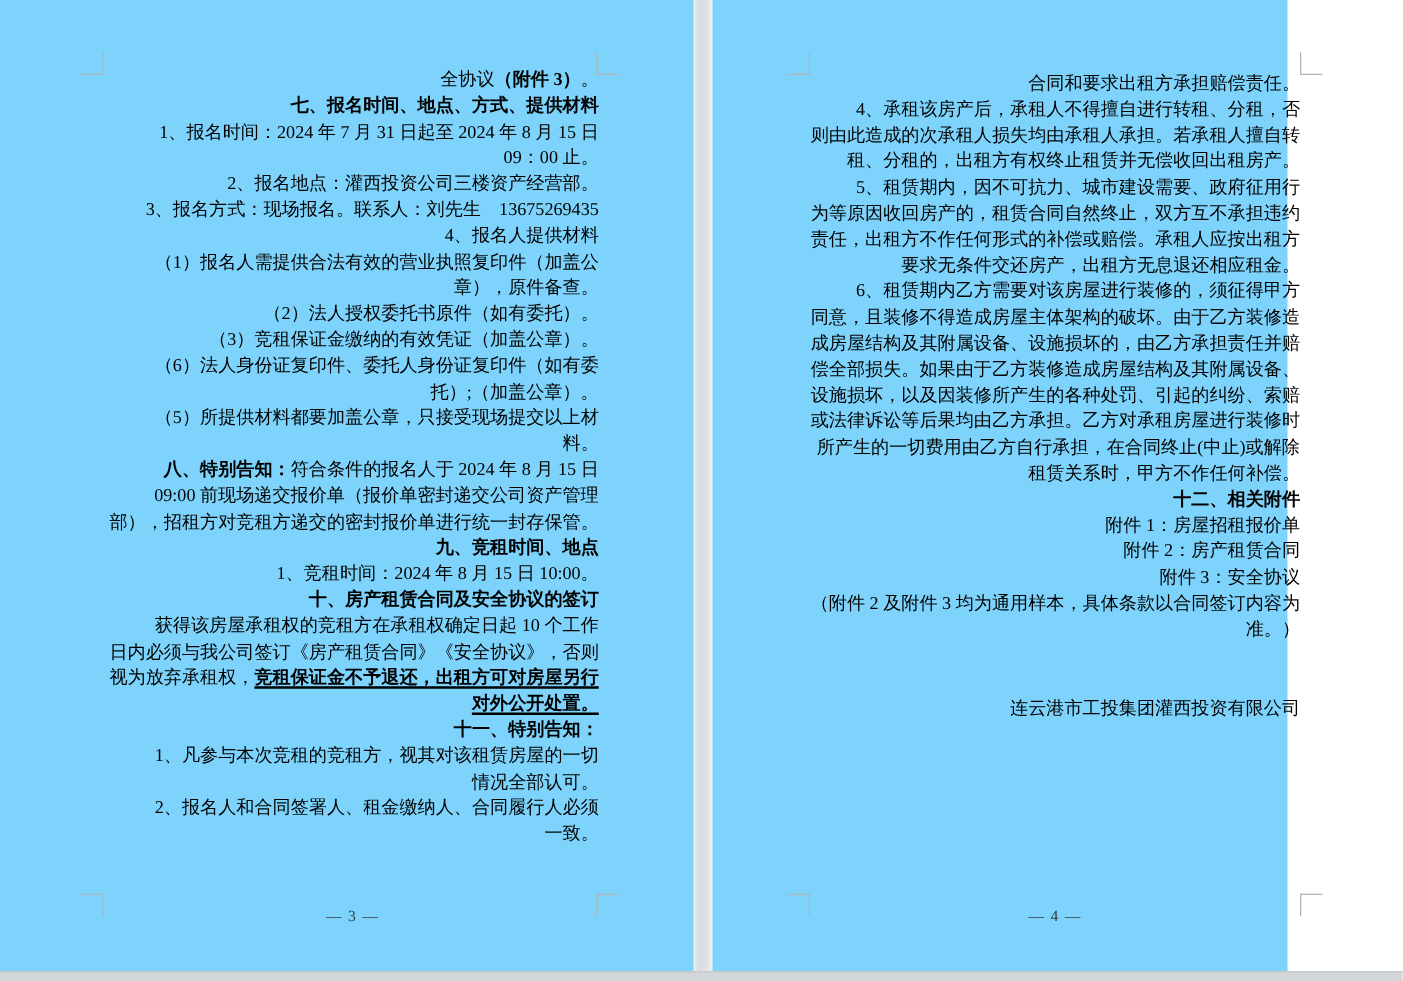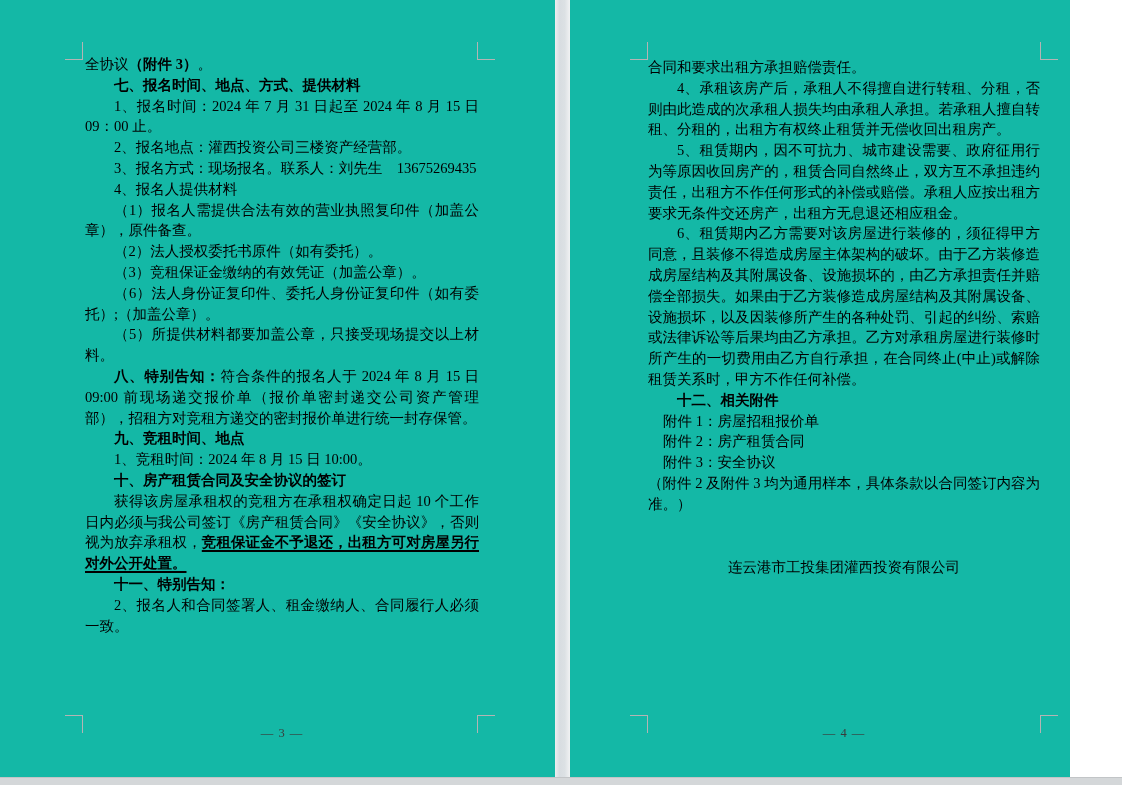--- a/index.html
+++ b/index.html
@@ -2,23 +2,23 @@
 <html><head>
 <meta charset="utf-8">
 <style>
   html,body{margin:0;padding:0;}
   body{
     width:1122px;height:785px;position:relative;overflow:hidden;
     background:#ffffff;
     font-family:"Liberation Serif","DejaVu Serif",serif;
   }
   .stage{position:absolute;inset:0;}
-  .page{position:absolute;top:0;height:777px;background:#14b8a6;}
+  .page{position:absolute;top:0;height:777px;background:#7dd3fc;}
   .page-left{left:0;width:555px;}
-  .page-right{left:570px;width:500px;}
+  .page-right{left:570px;width:460px;}
   .page-gap{
     position:absolute;left:555px;top:0;width:15px;height:777px;
     background:linear-gradient(90deg,#eceef0 0%,#d8dde1 30%,#dce1e4 65%,#f1f2f3 100%);
   }
   .bottom-bar{
     position:absolute;left:0;top:777px;width:1122px;height:8px;
     background:#d4d7d9;border-top:1px solid #c2c5c7;box-sizing:border-box;
   }
   
   .cm{position:absolute;width:18px;height:18px;box-sizing:border-box;}
@@ -30,21 +30,21 @@
   .pl-bl{left:65px;top:715px;} .pl-br{left:477px;top:715px;}
   .pr-tl{left:60px;top:42px;} .pr-tr{left:470px;top:42px;}
   .pr-bl{left:60px;top:715px;} .pr-br{left:470px;top:715px;}
 
   .text-area{
     position:absolute;color:#000;font-size:14.5px;line-height:20.8px;
     text-align:justify;
   }
   .ta-left{left:85px;top:54px;width:394px;}
   .ta-right{left:78px;top:57px;width:392px;}
-  .text-area p{margin:0;padding:0;}
+  .text-area p{margin:0;padding:0;text-align:right;}
   p.ind{text-indent:29px;}
   p.ind1{text-indent:15px;}
   .mt4{margin-top:4px;} .mt8{margin-top:8px;}
   .b{font-weight:bold;}
   .u{text-decoration:underline;text-underline-offset:3px;text-decoration-thickness:1.5px;}
   .sig-block{margin-top:42px;}
   .sig{text-align:center;margin-left:124px;text-indent:0;}
   .sig-date{margin-top:5px;}
   .footer{
     position:absolute;top:726px;text-align:center;
@@ -74,20 +74,21 @@
         <p class="ind mt4"><span>（2）法人授权委托书原件（如有委托）。</span></p>
         <p class="ind mt8"><span>（3）竞租保证金缴纳的有效凭证（加盖公章）。</span></p>
         <p class="ind mt8"><span>（6）法人身份证复印件、委托人身份证复印件（如有委托）;（加盖公章）。</span></p>
         <p class="ind mt4"><span>（5）所提供材料都要加盖公章，只接受现场提交以上材料。</span></p>
         <p class="ind mt4"><span class="b">八、特别告知：</span><span>符合条件的报名人于 2024 年 8 月 15 日 09:00 前现场递交报价单（报价单密封递交公司资产管理部），招租方对竞租方递交的密封报价单进行统一封存保管。</span></p>
         <p class="ind"><span class="b">九、竞租时间、地点</span></p>
         <p class="ind"><span>1、竞租时间：2024 年 8 月 15 日 10:00。</span></p>
         <p class="ind"><span class="b">十、房产租赁合同及安全协议的签订</span></p>
         <p class="ind mt8"><span>获得该房屋承租权的竞租方在承租权确定日起 10 个工作日内必须与我公司签订《房产租赁合同》《安全协议》，否则视为放弃承租权，</span><span class="b u">竞租保证金不予退还，出租方可对房屋另行对外公开处置。</span></p>
         <p class="ind"><span class="b">十一、特别告知：</span></p>
+        <p class="ind"><span>1、凡参与本次竞租的竞租方，视其对该租赁房屋的一切情况全部认可。</span></p>
         <p class="ind"><span>2、报名人和合同签署人、租金缴纳人、合同履行人必须一致。</span></p>
       </div>
     <div class="footer footer-left">— 3 —</div>
   </div>
 
   <div class="page-gap"></div>
 
   <div class="page page-right">
     <div class="cm tl pr-tl"></div>
     <div class="cm tr pr-tr"></div>

